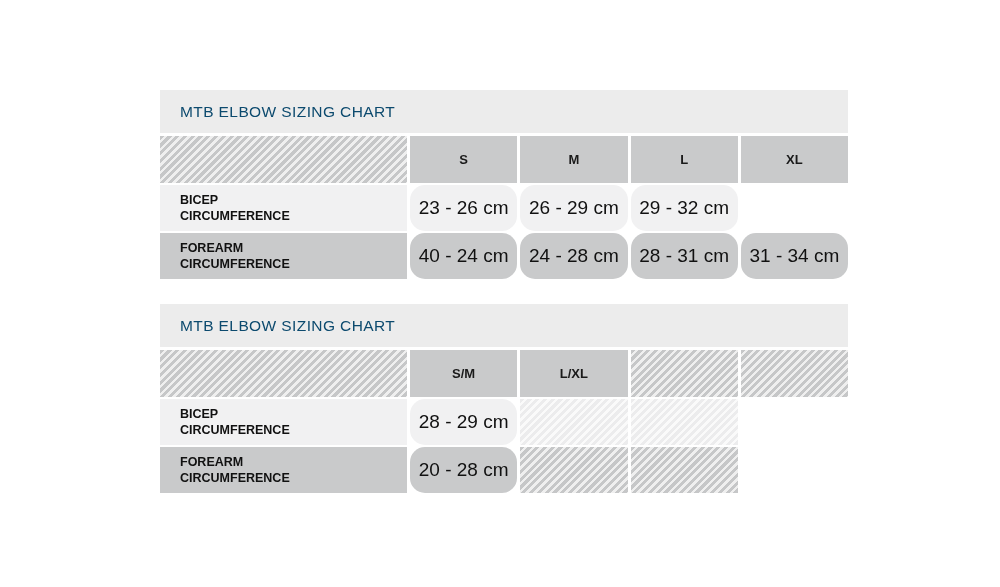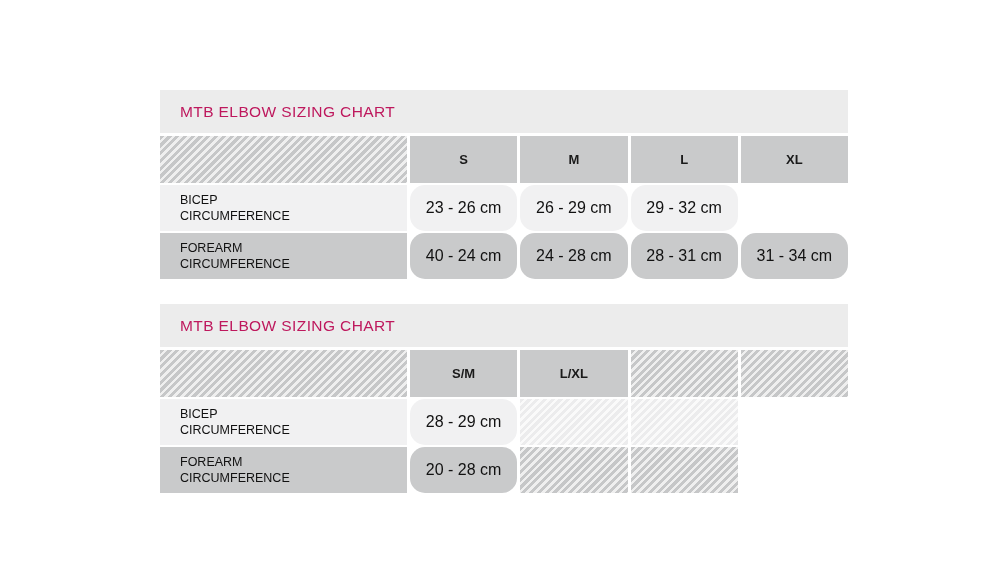--- a/index.html
+++ b/index.html
@@ -22,21 +22,21 @@
 
   .title-band {
     height: 43px;
     background: #ececec;
     display: flex;
     align-items: center;
     padding-left: 20px;
     margin-bottom: 3px;
   }
   .title-band span {
-    color: #be185d;
+    color: #0c4a6e;
     font-size: 15.5px;
     letter-spacing: 0.4px;
   }
 
   .grid {
     display: grid;
     grid-template-columns: 247px 1fr 1fr 1fr 1fr;
     column-gap: 3px;
     margin-bottom: 2px;
   }
@@ -60,27 +60,27 @@
   .row-dark  .solid { background: #c9cacb; }
 
   .label-cell {
     justify-content: flex-start;
     padding-left: 20px;
     flex-direction: column;
     align-items: flex-start;
     justify-content: center;
   }
   .label-cell div {
-    font-weight: normal;
+    font-weight: bold;
     font-size: 12.5px;
     line-height: 16px;
     color: #111111;
   }
   .value-cell {
-    font-size: 16px;
+    font-size: 19px;
     color: #111111;
     border-radius: 15px;
   }
 
   .hatch-dark {
     background: repeating-linear-gradient(135deg,
       #c6c7c8 0, #c6c7c8 3px,
       #efefef 3px, #efefef 5.5px);
   }
   .hatch-light {

